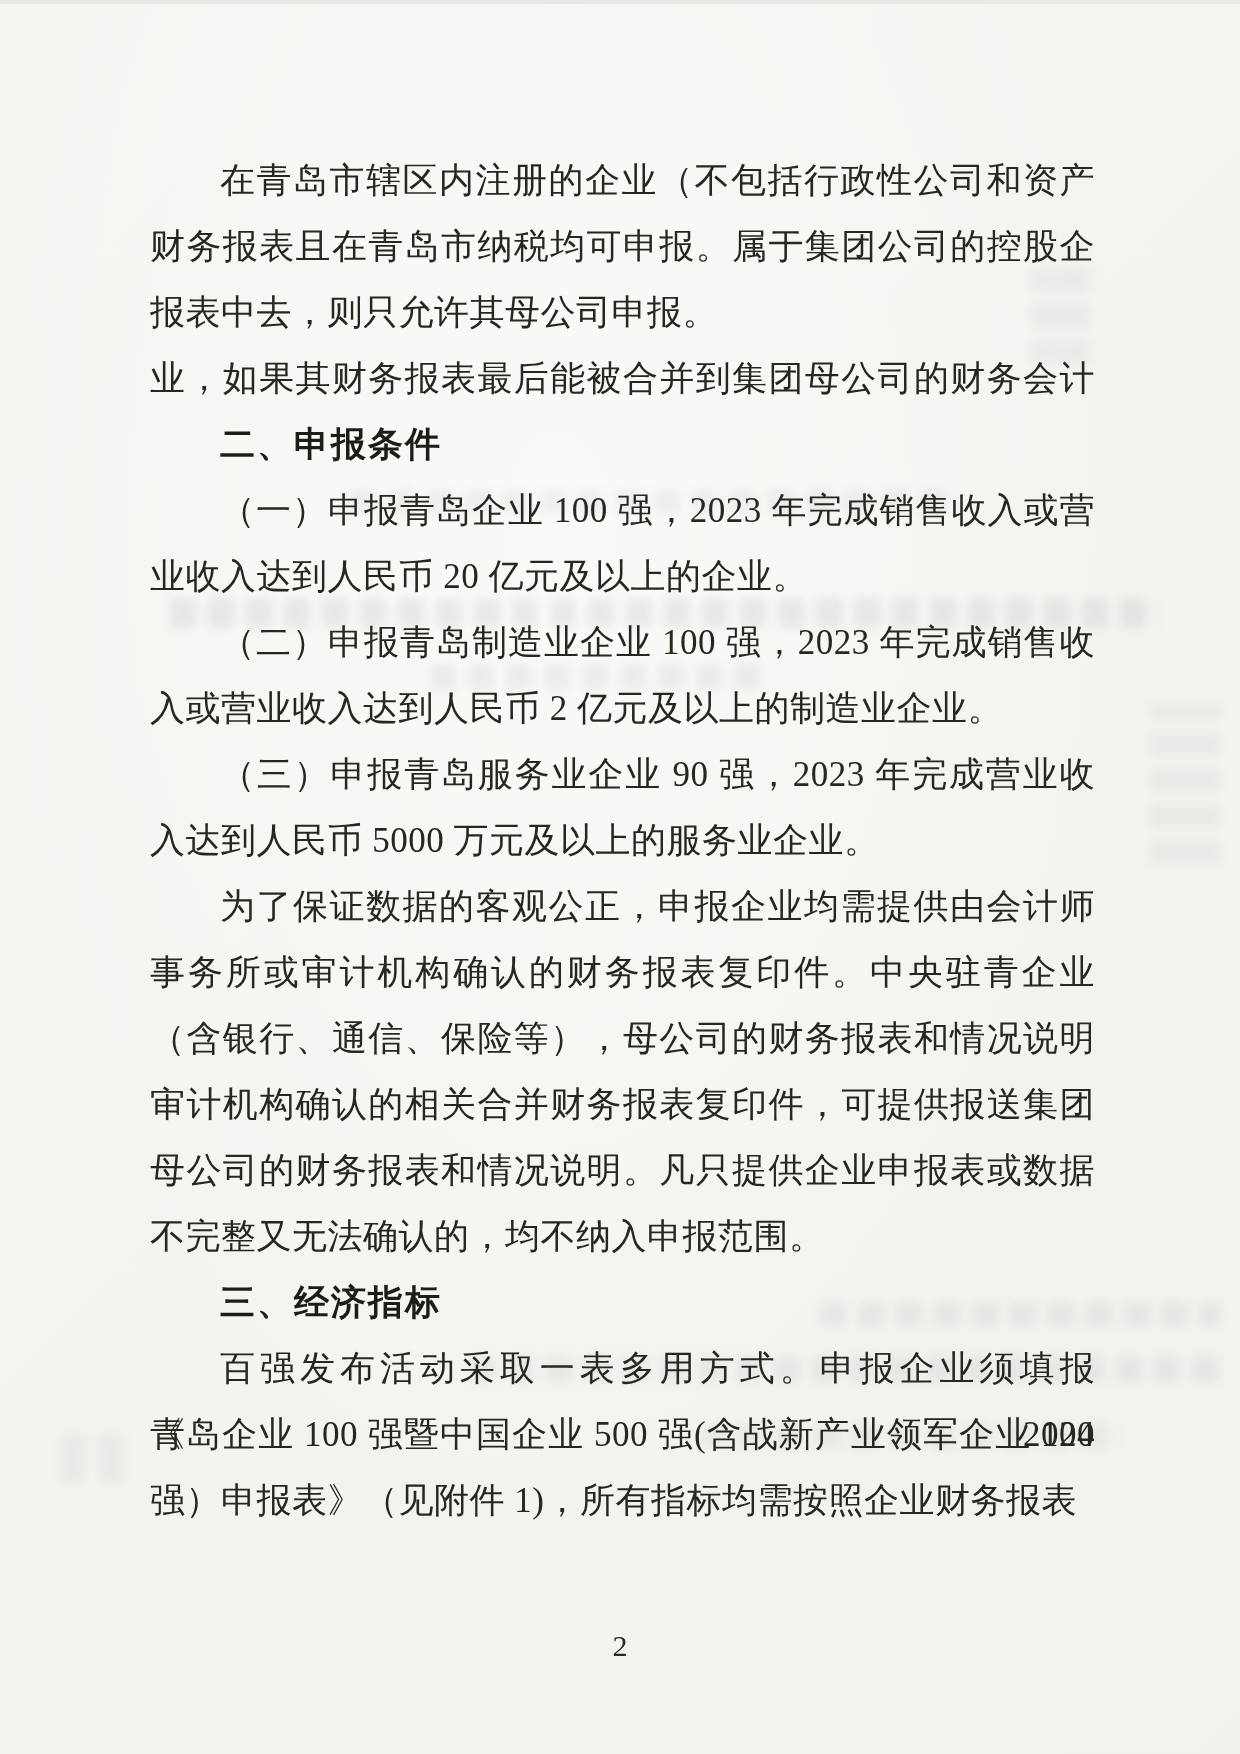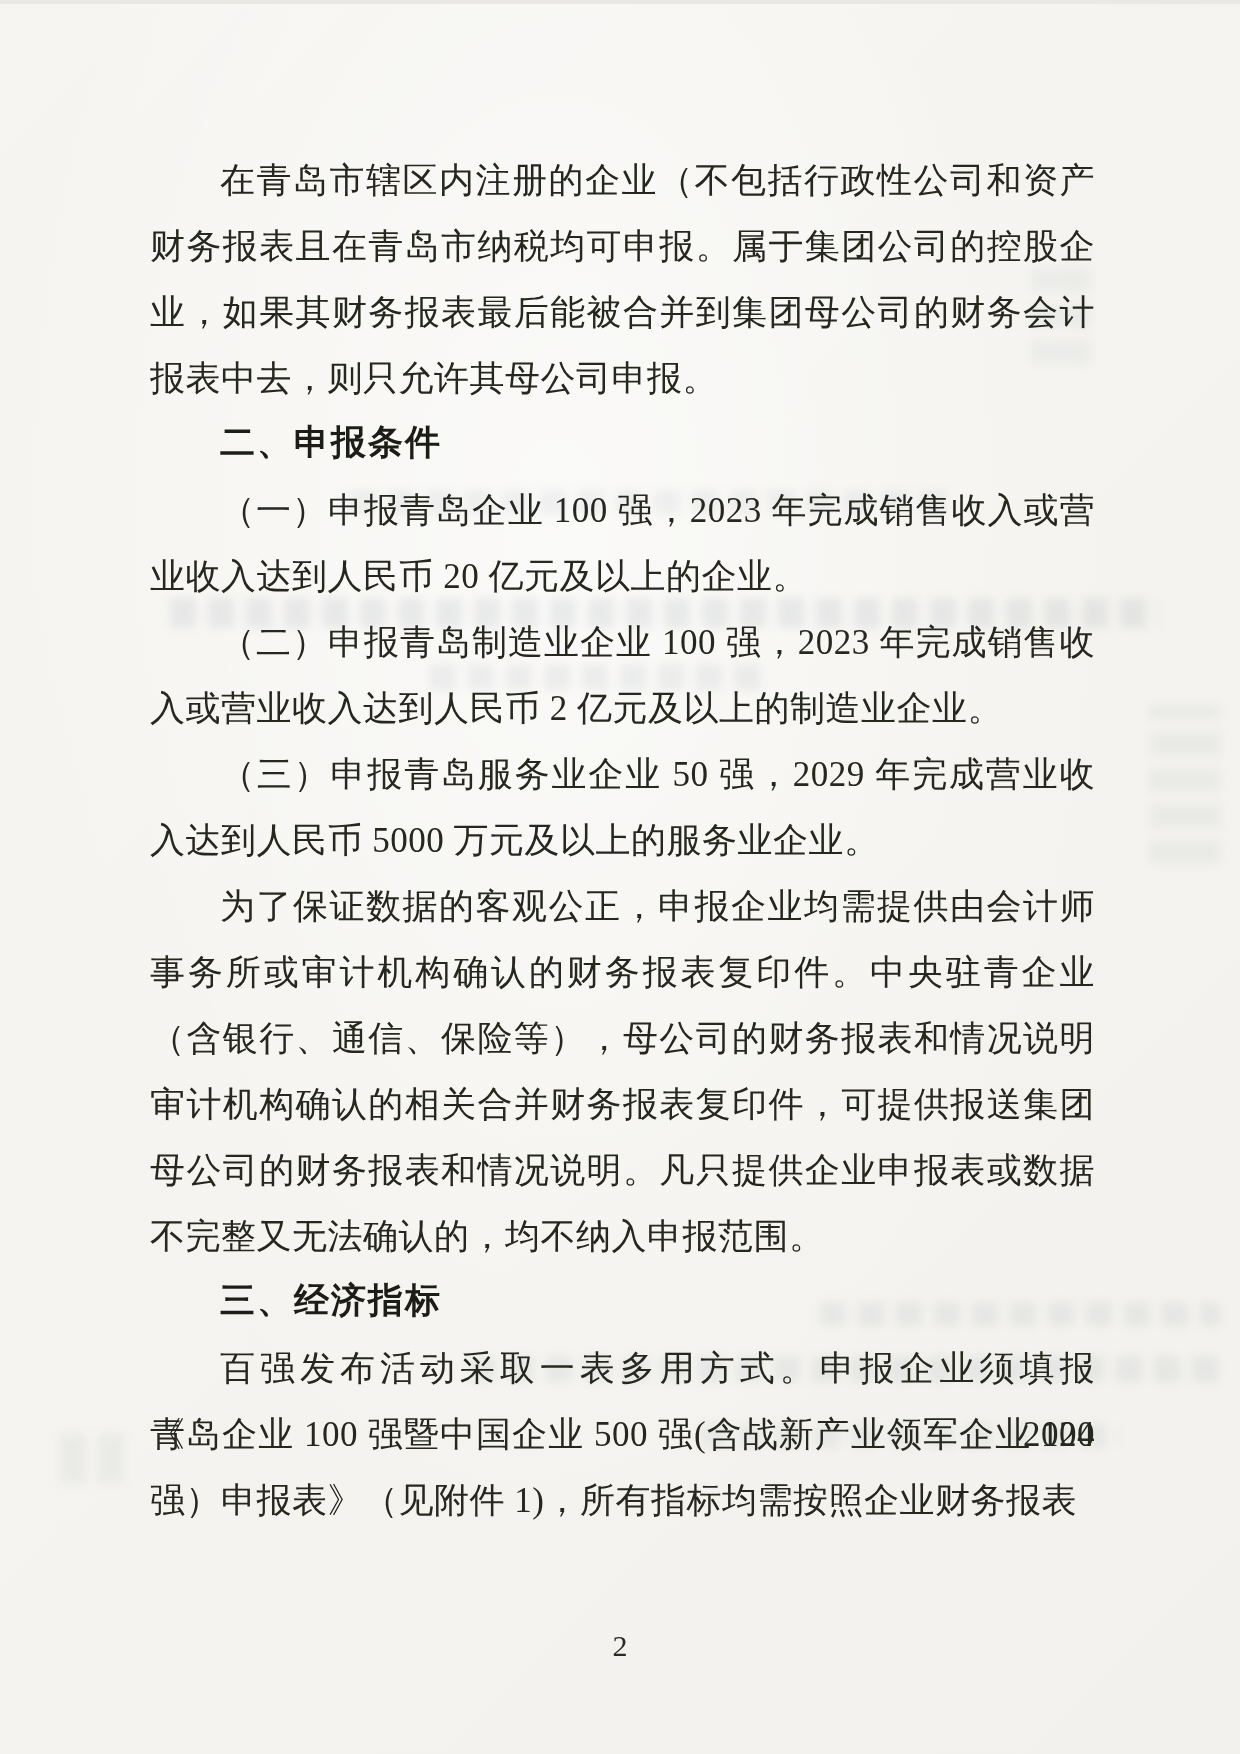--- a/index.html
+++ b/index.html
@@ -53,21 +53,21 @@
   .line.fill {
     white-space: normal;
     text-align: justify;
     text-align-last: justify;
     text-justify: inter-character;
   }
   .line.indent {
     text-indent: 2em;
   }
   .line.heading {
-    font-family: Liberation Mono, monospace;
+    font-family: Liberation Serif, serif;
     font-weight: 700;
     letter-spacing: 2px;
     color: #1d1d18;
   }
   .page-number {
     position: absolute;
     left: 0;
     top: 1622px;
     width: 1240px;
     text-align: center;
@@ -88,28 +88,28 @@
   <div class="bleed col" style="left:1030px; top:250px;  width:60px;  height:110px; opacity:0.09;"></div>
   <div class="bleed col" style="left:1150px; top:700px;  width:70px;  height:160px; opacity:0.09;"></div>
   <div class="bleed" style="left:820px;  top:1298px; width:400px; height:24px; opacity:0.12;"></div>
   <div class="bleed" style="left:470px;  top:1352px; width:760px; height:26px; opacity:0.12;"></div>
   <div class="bleed" style="left:700px;  top:1420px; width:420px; height:24px; opacity:0.10;"></div>
   <div class="bleed" style="left:60px;   top:1430px; width:70px;  height:50px; opacity:0.09;"></div>
 
   <main class="doc-body">
       <div class="line indent fill">在青岛市辖区内注册的企业（不包括行政性公司和资产</div>
       <div class="line fill">财务报表且在青岛市纳税均可申报。属于集团公司的控股企</div>
+      <div class="line">报表中去，则只允许其母公司申报。</div>
       <div class="line fill">业，如果其财务报表最后能被合并到集团母公司的财务会计</div>
-      <div class="line">报表中去，则只允许其母公司申报。</div>
       <div class="line indent heading">二、申报条件</div>
       <div class="line indent fill">（一）申报青岛企业 100 强，2023 年完成销售收入或营</div>
       <div class="line">业收入达到人民币 20 亿元及以上的企业。</div>
       <div class="line indent fill">（二）申报青岛制造业企业 100 强，2023 年完成销售收</div>
       <div class="line">入或营业收入达到人民币 2 亿元及以上的制造业企业。</div>
-      <div class="line indent fill">（三）申报青岛服务业企业 50 强，2029 年完成营业收</div>
+      <div class="line indent fill">（三）申报青岛服务业企业 90 强，2023 年完成营业收</div>
       <div class="line">入达到人民币 5000 万元及以上的服务业企业。</div>
       <div class="line indent fill">为了保证数据的客观公正，申报企业均需提供由会计师</div>
       <div class="line fill">事务所或审计机构确认的财务报表复印件。中央驻青企业</div>
       <div class="line fill">（含银行、通信、保险等），母公司的财务报表和情况说明</div>
       <div class="line fill">审计机构确认的相关合并财务报表复印件，可提供报送集团</div>
       <div class="line fill">母公司的财务报表和情况说明。凡只提供企业申报表或数据</div>
       <div class="line">不完整又无法确认的，均不纳入申报范围。</div>
       <div class="line indent heading">三、经济指标</div>
       <div class="line indent fill">百强发布活动采取一表多用方式。申报企业须填报《2024</div>
       <div class="line fill">青岛企业 100 强暨中国企业 500 强(含战新产业领军企业 100</div>

